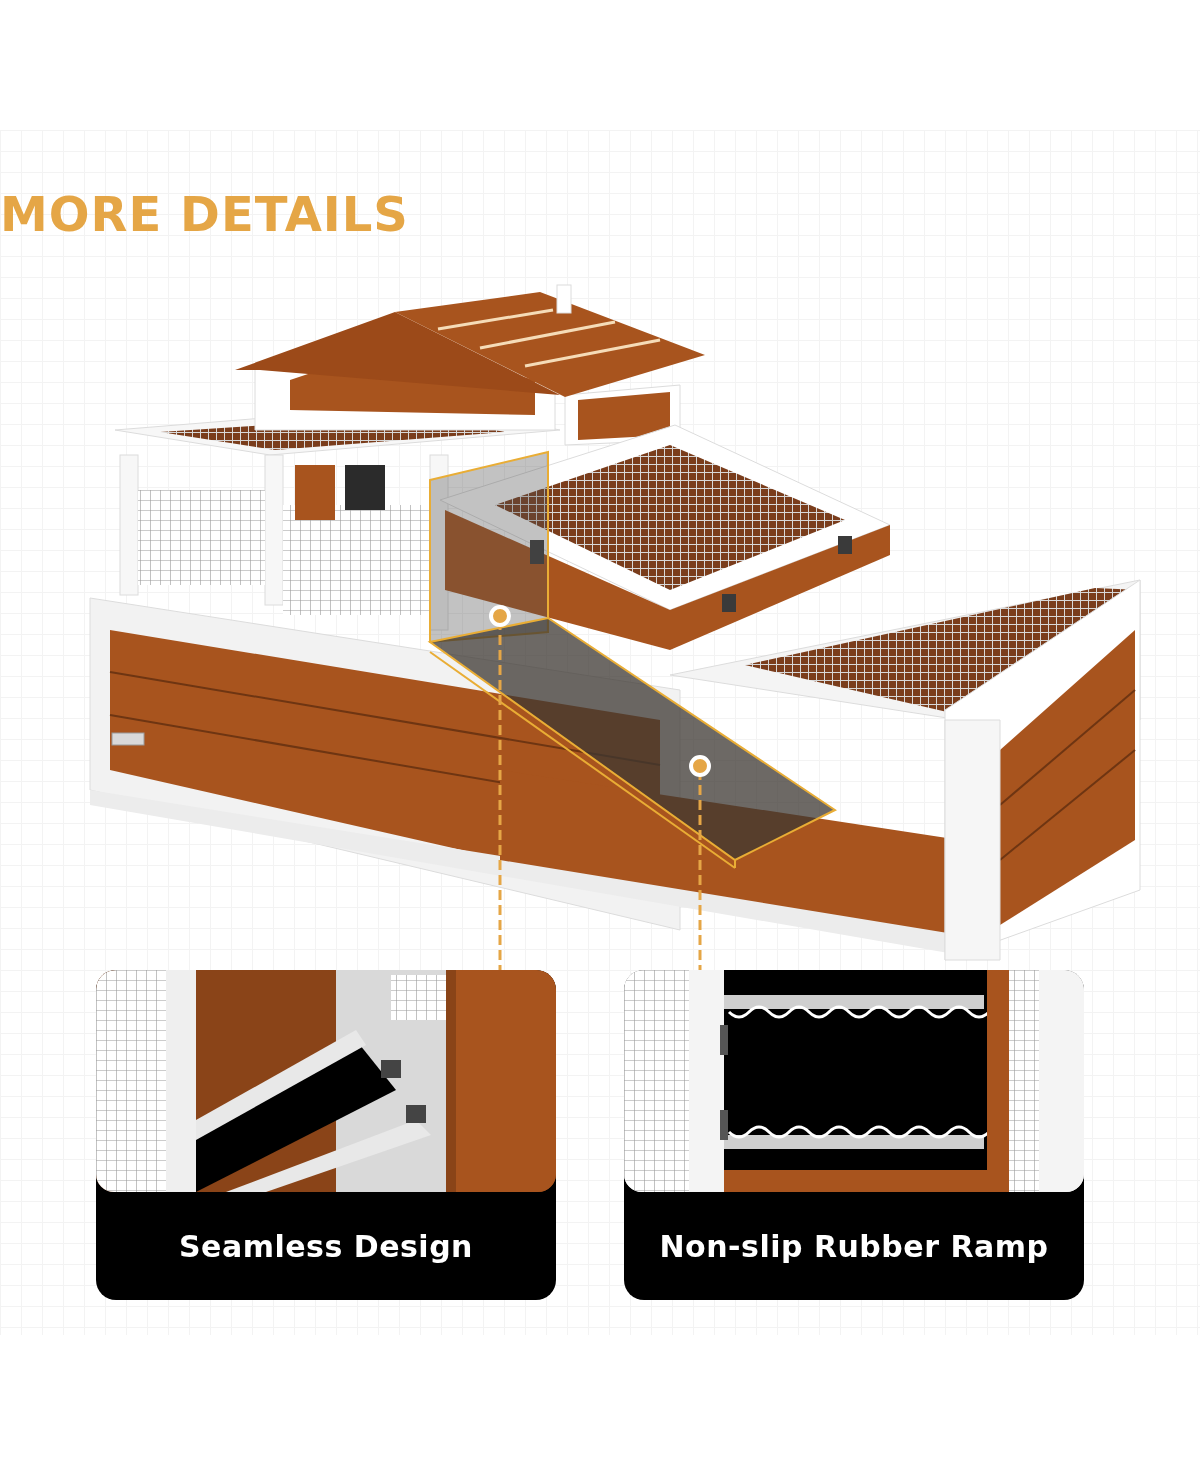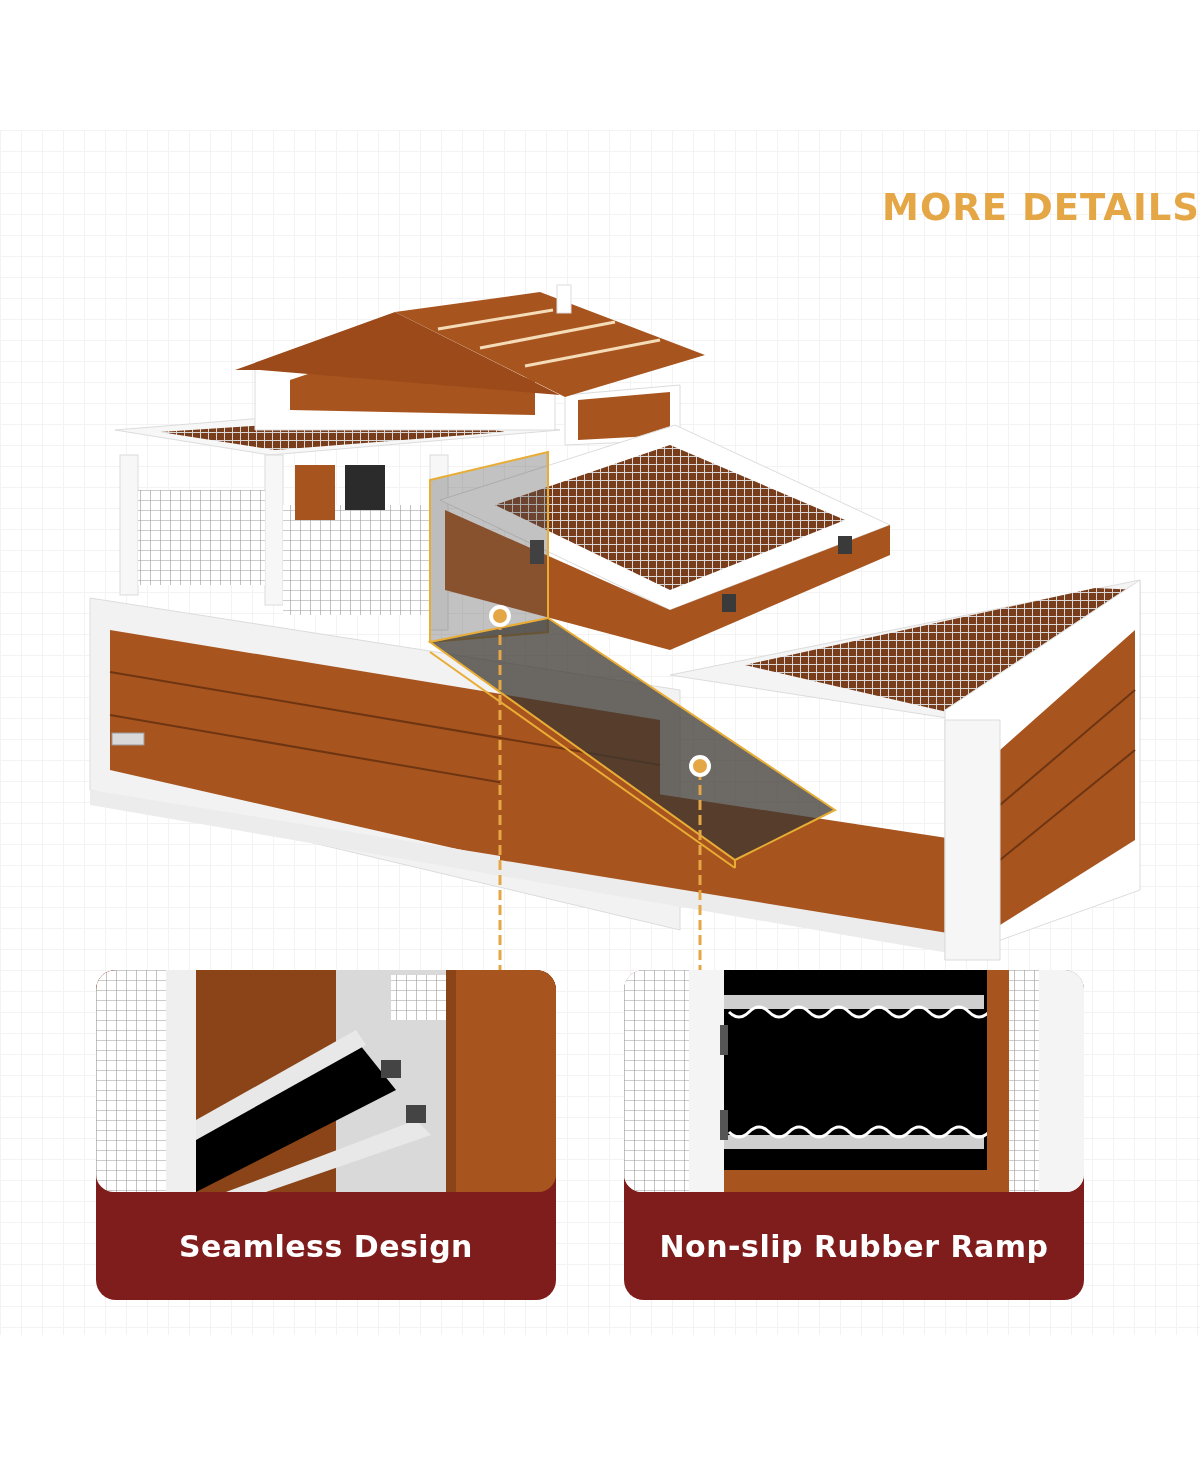--- a/index.html
+++ b/index.html
@@ -1,22 +1,22 @@
 <!DOCTYPE html>
 <html><head>
 <meta charset="utf-8">
 <style>
   html,body{margin:0;padding:0;}
   body{width:1200px;height:1466px;position:relative;background:#ffffff;overflow:hidden;font-family:"DejaVu Sans","Liberation Sans",sans-serif;}
   .grid{position:absolute;left:0;top:130px;width:1200px;height:1205px;
     background-image:linear-gradient(#f3f3f3 1px,transparent 1px),linear-gradient(90deg,#f3f3f3 1px,transparent 1px);
     background-size:21px 21px;}
-  .title{position:absolute;left:0;top:186px;width:1200px;text-align:right;font-size:37px;font-weight:bold;letter-spacing:1px;color:#e5a646;}
+  .title{position:absolute;left:0;top:186px;width:1200px;text-align:left;font-size:48px;font-weight:bold;letter-spacing:1px;color:#e5a646;}
   .hutch{position:absolute;left:0;top:0;width:1200px;height:1466px;}
-  .panel{position:absolute;top:970px;width:460px;height:330px;border-radius:20px;overflow:hidden;background:#7f1d1d;}
+  .panel{position:absolute;top:970px;width:460px;height:330px;border-radius:20px;overflow:hidden;background:#000000;}
   .panel .photo{position:absolute;left:0;top:0;width:460px;height:222px;border-radius:18px;overflow:hidden;}
   .panel .label{position:absolute;left:0;top:222px;width:460px;height:108px;display:flex;align-items:center;justify-content:center;color:#fff;font-size:30px;font-weight:bold;letter-spacing:0.5px;}
   #panel-left{left:96px;}
   #panel-right{left:624px;}
 </style>
 </head>
 <body>
 
 <div class="grid"></div>
 

